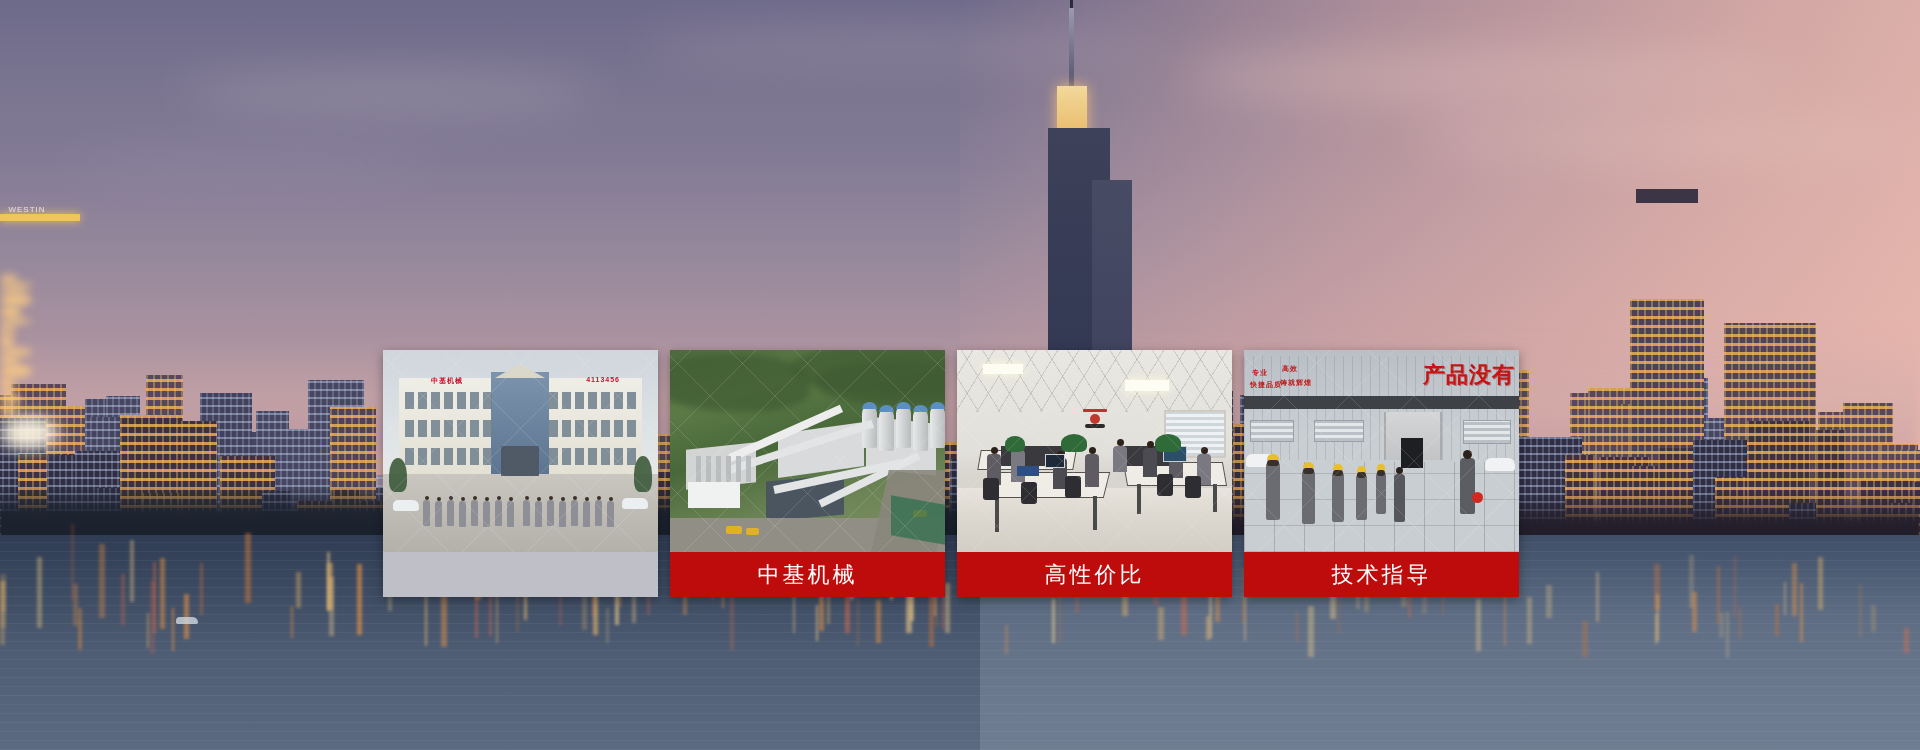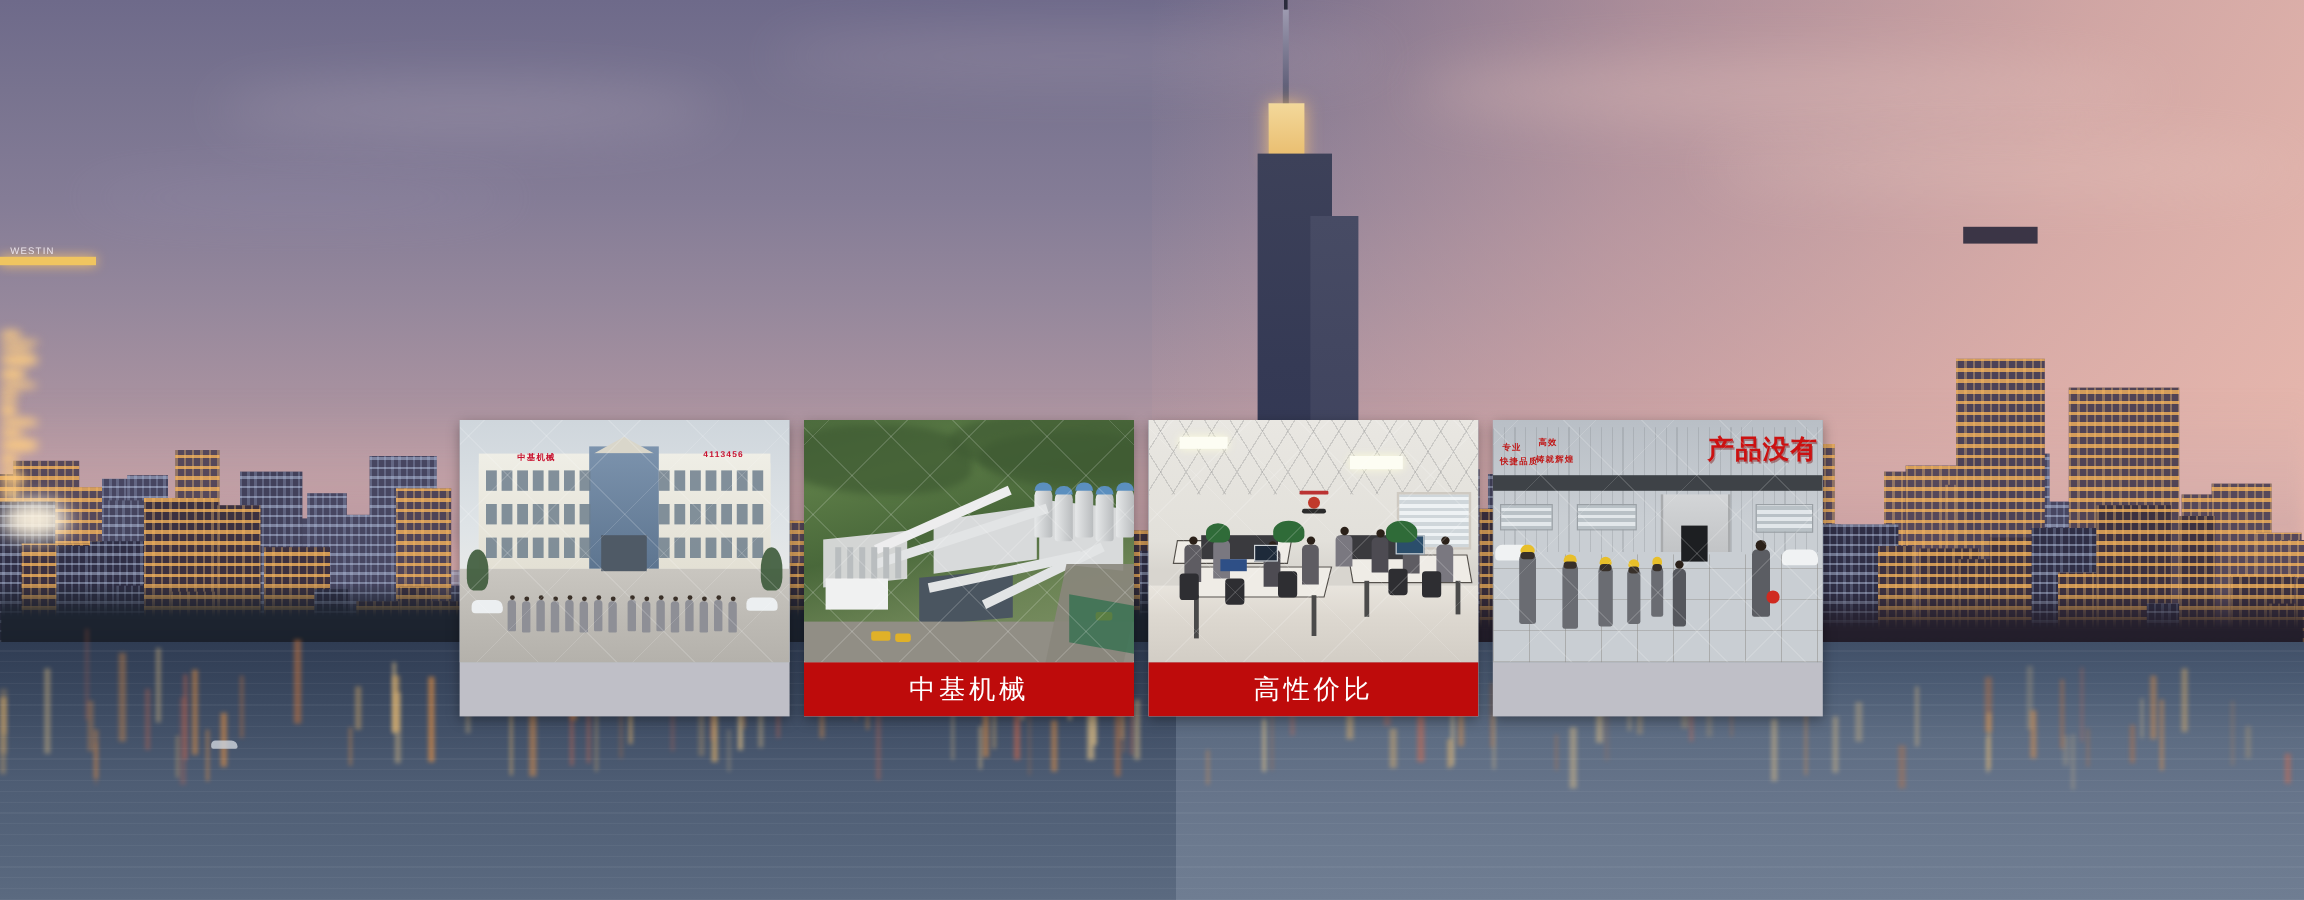--- a/index.html
+++ b/index.html
@@ -1139,16 +1139,17 @@
             <div class="p4-helmet" style="left: 133px; top: 114px; width: 8px;"></div>
             <div style="position: absolute; left: 133px; top: 120px; width: 8px; height: 6px; background: rgb(56, 48, 42); border-radius: 3px;"></div>
             <div class="p4-worker" style="left: 150px; top: 124px; height: 48px; width: 11px; background: rgb(85, 87, 93);"></div>
             <div style="position: absolute; left: 152px; top: 117px; width: 7px; height: 7px; border-radius: 50%; background: rgb(43, 33, 25);"></div>
             <div class="p4-boss" style="right: 44px; top: 108px;"></div>
             <div style="position: absolute; right: 47px; top: 100px; width: 9px; height: 9px; border-radius: 50%; background: rgb(43, 33, 25);"></div>
             <div class="p4-ball" style="right: 36px; top: 142px;"></div>
           </div>
         <div class="wm"></div>
       </div>
+      <div class="card-cap">技术指导</div>
     </div>
 
   </div>
 </div>
 
 </body></html>

